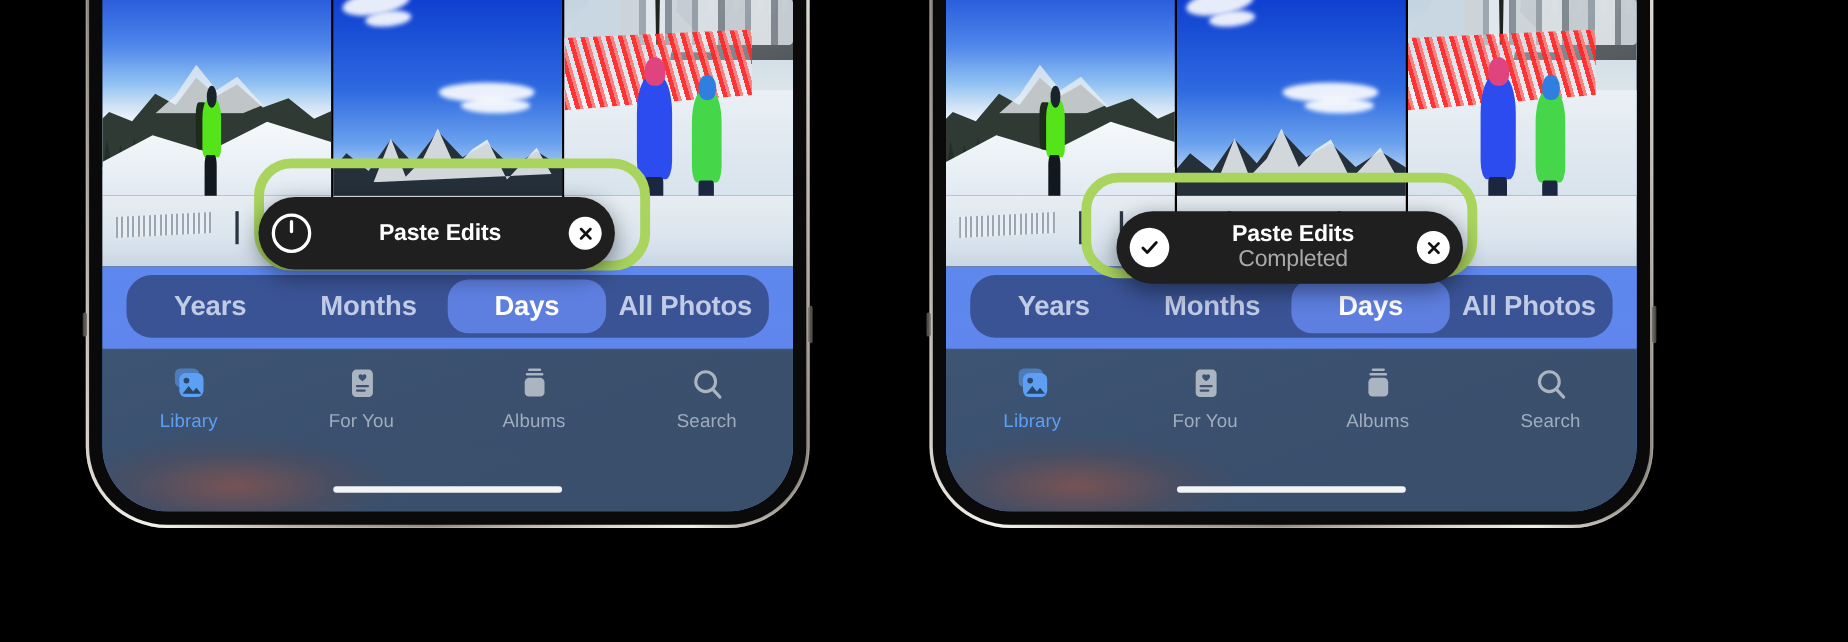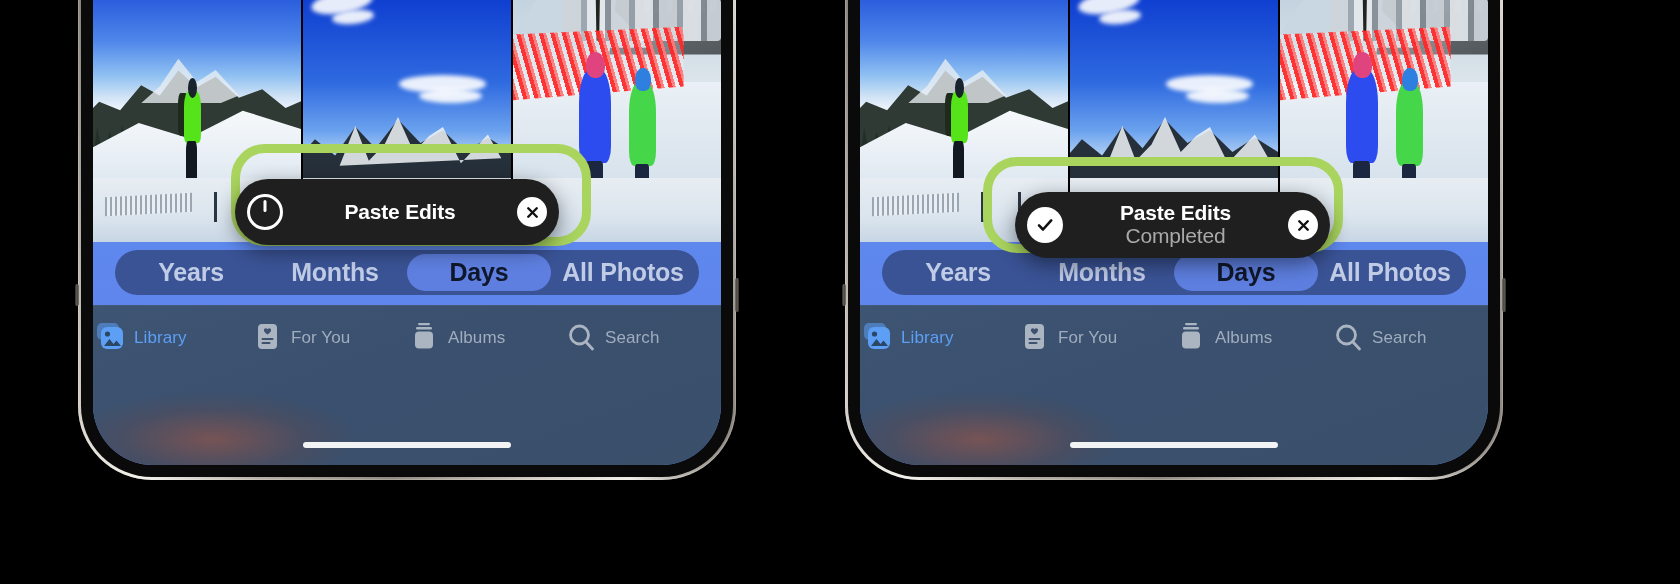--- a/index.html
+++ b/index.html
@@ -203,53 +203,53 @@
     background:#39424e; border-radius:40% 40% 20% 20%;
   }
 
   
   .seg-band {
     background: linear-gradient(180deg,#5e88ee 0%, #5f86ec 100%);
     padding: 8px 22px 10px;
     flex: 0 0 auto;
   }
   .seg {
-    height: 45px;
+    height: 57px;
     border-radius: 23px;
     background: #3a5395;
     display:flex; align-items:flex-end;
     padding: 4px;
   }
   .seg-item {
     flex: 1; height: 100%;
     display:flex; align-items:center; justify-content:center;
     font-size: 25px; font-weight: 700;
     color: #c0cbe6;
     letter-spacing:-.2px;
     border-radius: 19px;
     white-space:nowrap;
   }
-  .seg-item.active { background:#5e7fe0; color:#0f172a; }
+  .seg-item.active { background:#5e7fe0; color:#ffffff; }
 
   
   .tabbar {
     flex: 1 1 auto;
     position:relative;
     background: linear-gradient(160deg,#3d5472 0%, #3a506e 45%, #3a4f6a 100%);
     display:flex; align-items:flex-start; justify-content:space-around;
     padding-top: 16px;
     border-top: 1px solid rgba(255,255,255,.06);
     overflow:hidden;
   }
   .tabbar::before{
     content:""; position:absolute; left:-4%; bottom:-14%; width:46%; height:60%;
     background: radial-gradient(ellipse at center, rgba(168,86,64,.55) 0%, rgba(120,70,60,.22) 45%, rgba(0,0,0,0) 72%);
     pointer-events:none;
   }
-  .tab { width: 25%; display:flex; align-items:center; gap:7px; position:relative; z-index:1;}
+  .tab { width: 25%; display:flex; flex-direction:column; align-items:center; gap:7px; position:relative; z-index:1;}
   .tab-ico { width: 34px; height: 32px; display:block; }
   .tab-label { font-size: 17px; font-weight: 400; color:#9fadbe; letter-spacing:.1px; }
   .tab.active .tab-label { color:#5d9ff5; }
 
   .home-ind {
     position:absolute; left:50%; transform:translateX(-50%);
     bottom: 17px; width: 208px; height: 6px; border-radius:3px;
     background:#f2f3f4;
   }
 

